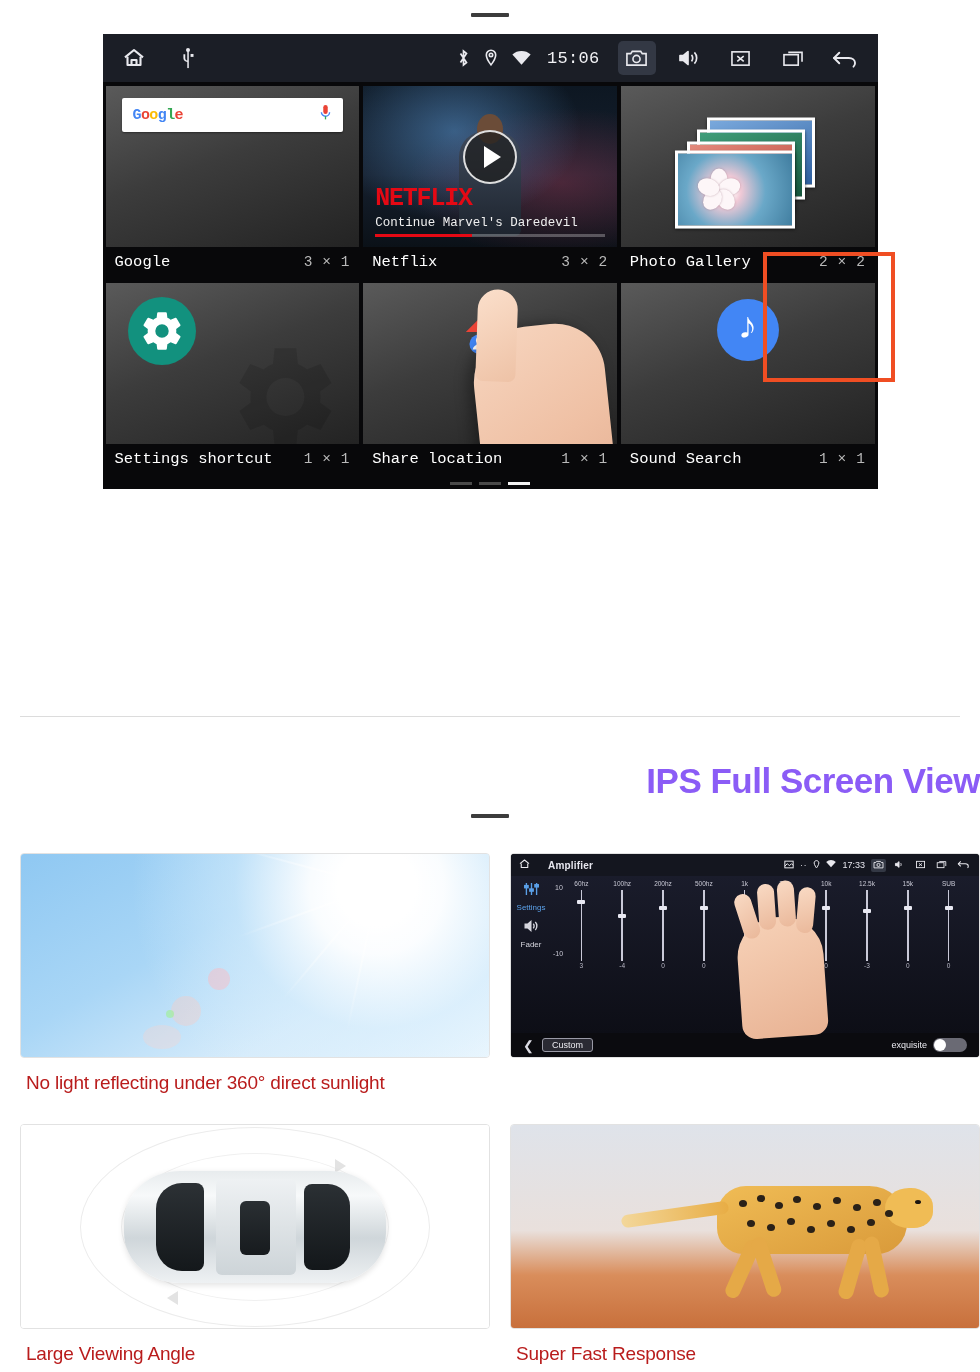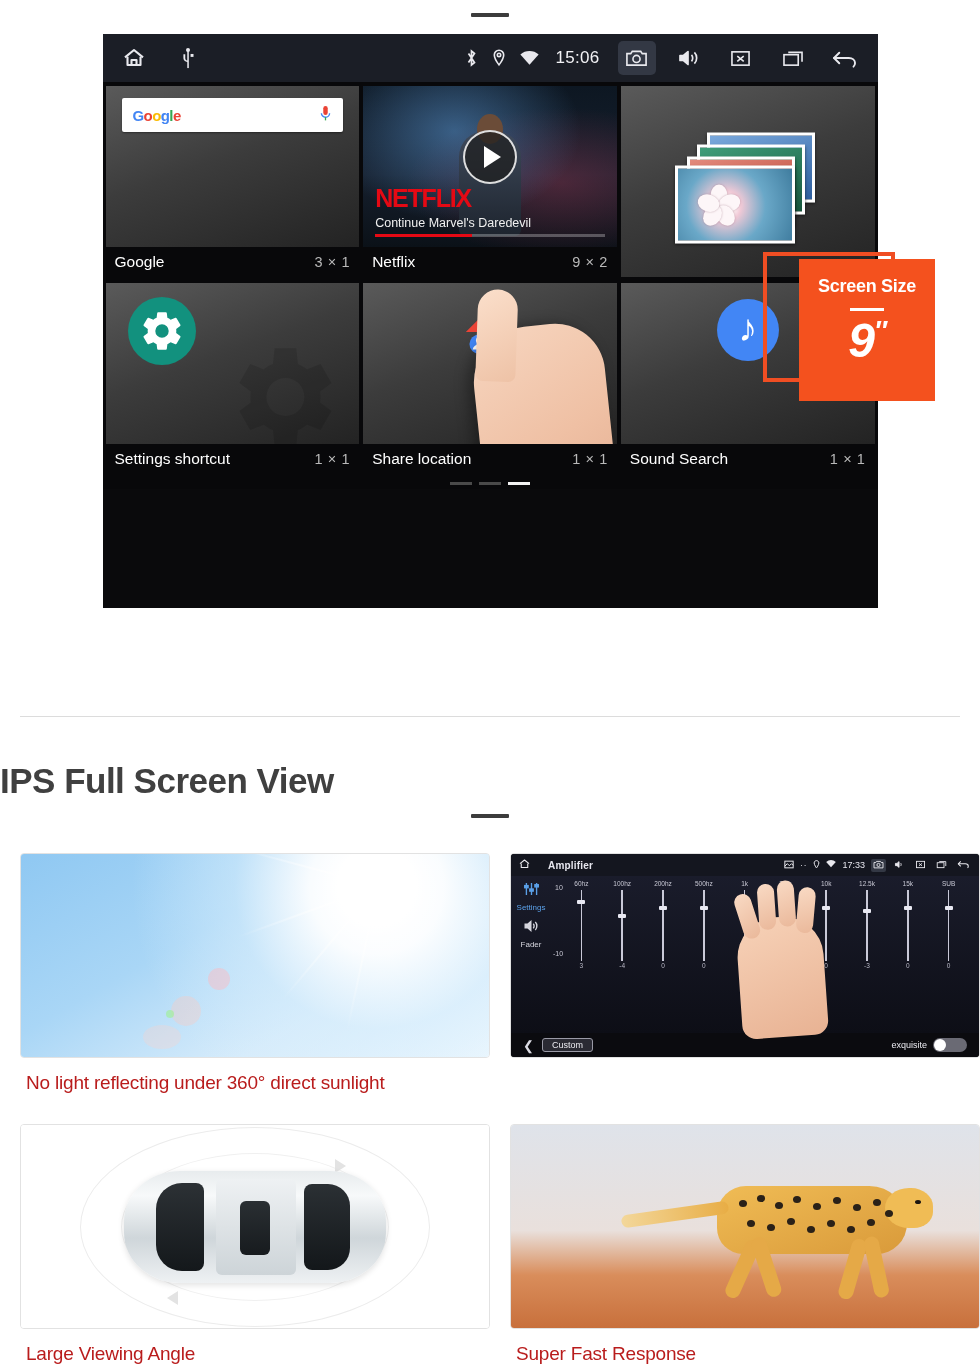--- a/index.html
+++ b/index.html
@@ -28,22 +28,23 @@
   }
   .intro {
     width:900px; margin:16px auto 0 auto;
     text-align:center;
     font-size:18.5px; color:#6d6d6d; line-height:1.68;
   }
 
   
   .device-wrap {
     position:relative;
-    width:775px; height:574px;
+    width:775px; height:455px;
     margin:17px auto 0 auto;
+    font-family:Liberation Mono, monospace;
   }
   .device {
     position:absolute; inset:0;
     background:#0a0a0c;
     overflow:hidden;
   }
   .statusbar {
     position:relative;
     height:48px;
     background:#1b1e26;
@@ -185,21 +186,21 @@
     padding-top:17px;
   }
   .badge-title{color:#fff;font-size:18px;font-weight:bold;letter-spacing:-0.3px;}
   .badge-rule{width:34px;height:3px;background:#fff;margin:11px 0 6px 0;}
   .badge-num{color:#fff;font-size:48px;font-weight:bold;font-style:italic;line-height:1;letter-spacing:-1px;}
   .badge-num sup{font-size:27px;vertical-align:super;letter-spacing:-1px;}
 
   
   .divider{ width:940px;height:1px;background:#dcdcdc;margin:0 auto; }
   .h2-title{
-    text-align:left;font-size:35px;font-weight:bold;color:#404040;
+    text-align:right;font-size:35px;font-weight:bold;color:#8b5cf6;
     padding-top:44px;letter-spacing:-0.5px;
   }
   .grid{
     width:940px;margin:35px auto 0 auto;
     display:grid;grid-template-columns:490px 450px;
     column-gap:0px; row-gap:0px;
   }
   .gcellwrap{ width:522px; }
   .imgbox{
     width:470px;height:205px;
@@ -388,41 +389,45 @@
                   <div class="nfx-play"></div>
                   <div class="nfx-logo">NETFLIX</div>
                   <div class="nfx-sub">Continue Marvel's Daredevil</div>
                   <div class="nfx-prog">
                       <i></i>
                     </div>
                 </div>
               </div>
               <div class="wmeta">
                 <span class="wname">Netflix</span>
-                <span class="wsize">9 × 2</span>
+                <span class="wsize">3 × 2</span>
               </div>
             </div>
 
             <div class="wcell">
               <div class="wthumb">
                 <div class="gal">
                   <div class="gcard gc1"></div>
                   <div class="gcard gc2"></div>
                   <div class="gcard gc3"></div>
                   <div class="gcard gc4">
                     <div class="gflower">
                       <span class="gpetal" style="transform:translate(-50%,-100%) rotate(0deg)"></span>
                       <span class="gpetal" style="transform:translate(-50%,-100%) rotate(72deg)"></span>
                       <span class="gpetal" style="transform:translate(-50%,-100%) rotate(144deg)"></span>
                       <span class="gpetal" style="transform:translate(-50%,-100%) rotate(216deg)"></span>
                       <span class="gpetal" style="transform:translate(-50%,-100%) rotate(288deg)"></span>
                     </div>
                   </div>
                 </div>
               </div>
+              <div class="wmeta">
+                <span class="wname">Photo Gallery</span>
+                <span class="wsize">2 × 2</span>
+              </div>
             </div>
           </div>
 
           <div class="wrow">
 
             <div class="wcell">
               <div class="wthumb">
                 <div class="gear-ghost">
                   <svg viewBox="0 0 24 24" width="130" height="130" fill="#000">
                       <path d="M19.4 13a7.6 7.6 0 0 0 0-2l2.1-1.6-2-3.5-2.5 1a7.6 7.6 0 0 0-1.7-1L15 3h-4l-.3 2.9c-.6.2-1.2.6-1.7 1l-2.5-1-2 3.5L6.6 11a7.6 7.6 0 0 0 0 2l-2.1 1.6 2 3.5 2.5-1c.5.4 1.1.8 1.7 1l.3 2.9h4l.3-2.9c.6-.2 1.2-.6 1.7-1l2.5 1 2-3.5zM13 15.5A3.5 3.5 0 1 1 13 8.5a3.5 3.5 0 0 1 0 7z"></path>
@@ -480,25 +485,20 @@
           <div class="pagedots">
             <i></i>
             <i></i>
             <i class="on"></i>
           </div>
         </div>
       </div>
     </div>
 
     <div class="badge-outline"></div>
-    <div class="badge">
-      <div class="badge-title">Screen Size</div>
-      <div class="badge-rule"></div>
-      <div class="badge-num"><span>9</span><sup>″</sup></div>
-    </div>
   </div>
 
   <div style="position:absolute;left:0;top:703px;width:980px;">
     <div class="divider"></div>
     <div class="h2-title">IPS Full Screen View</div>
     <div class="rule"></div>
 
     <div class="grid">
 
       <div class="gcellwrap">

